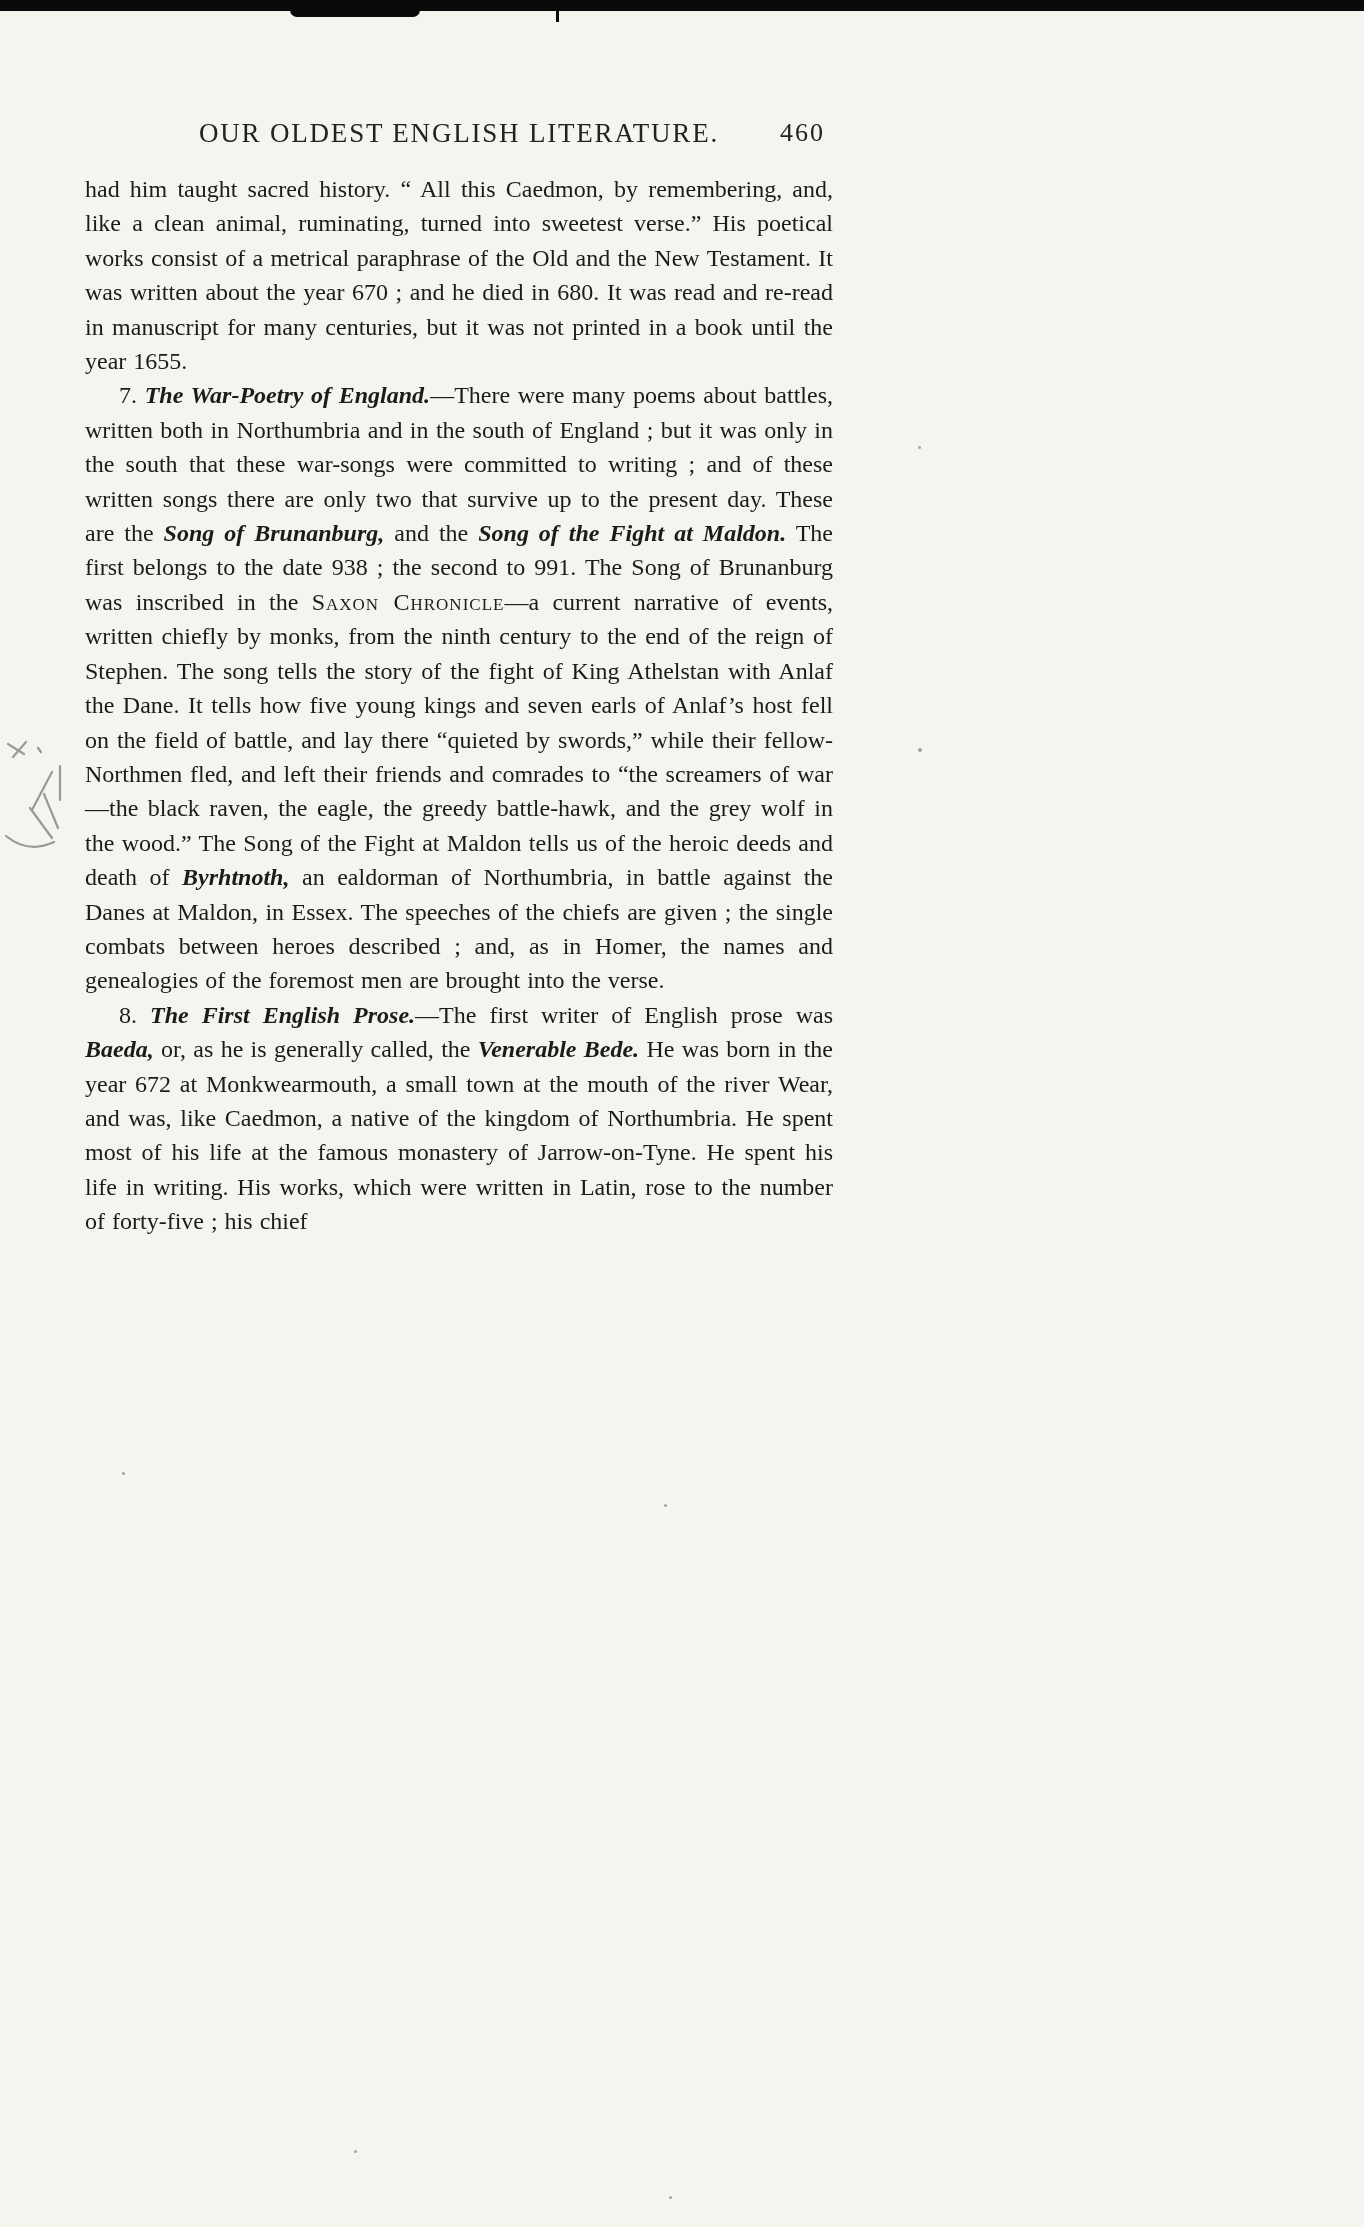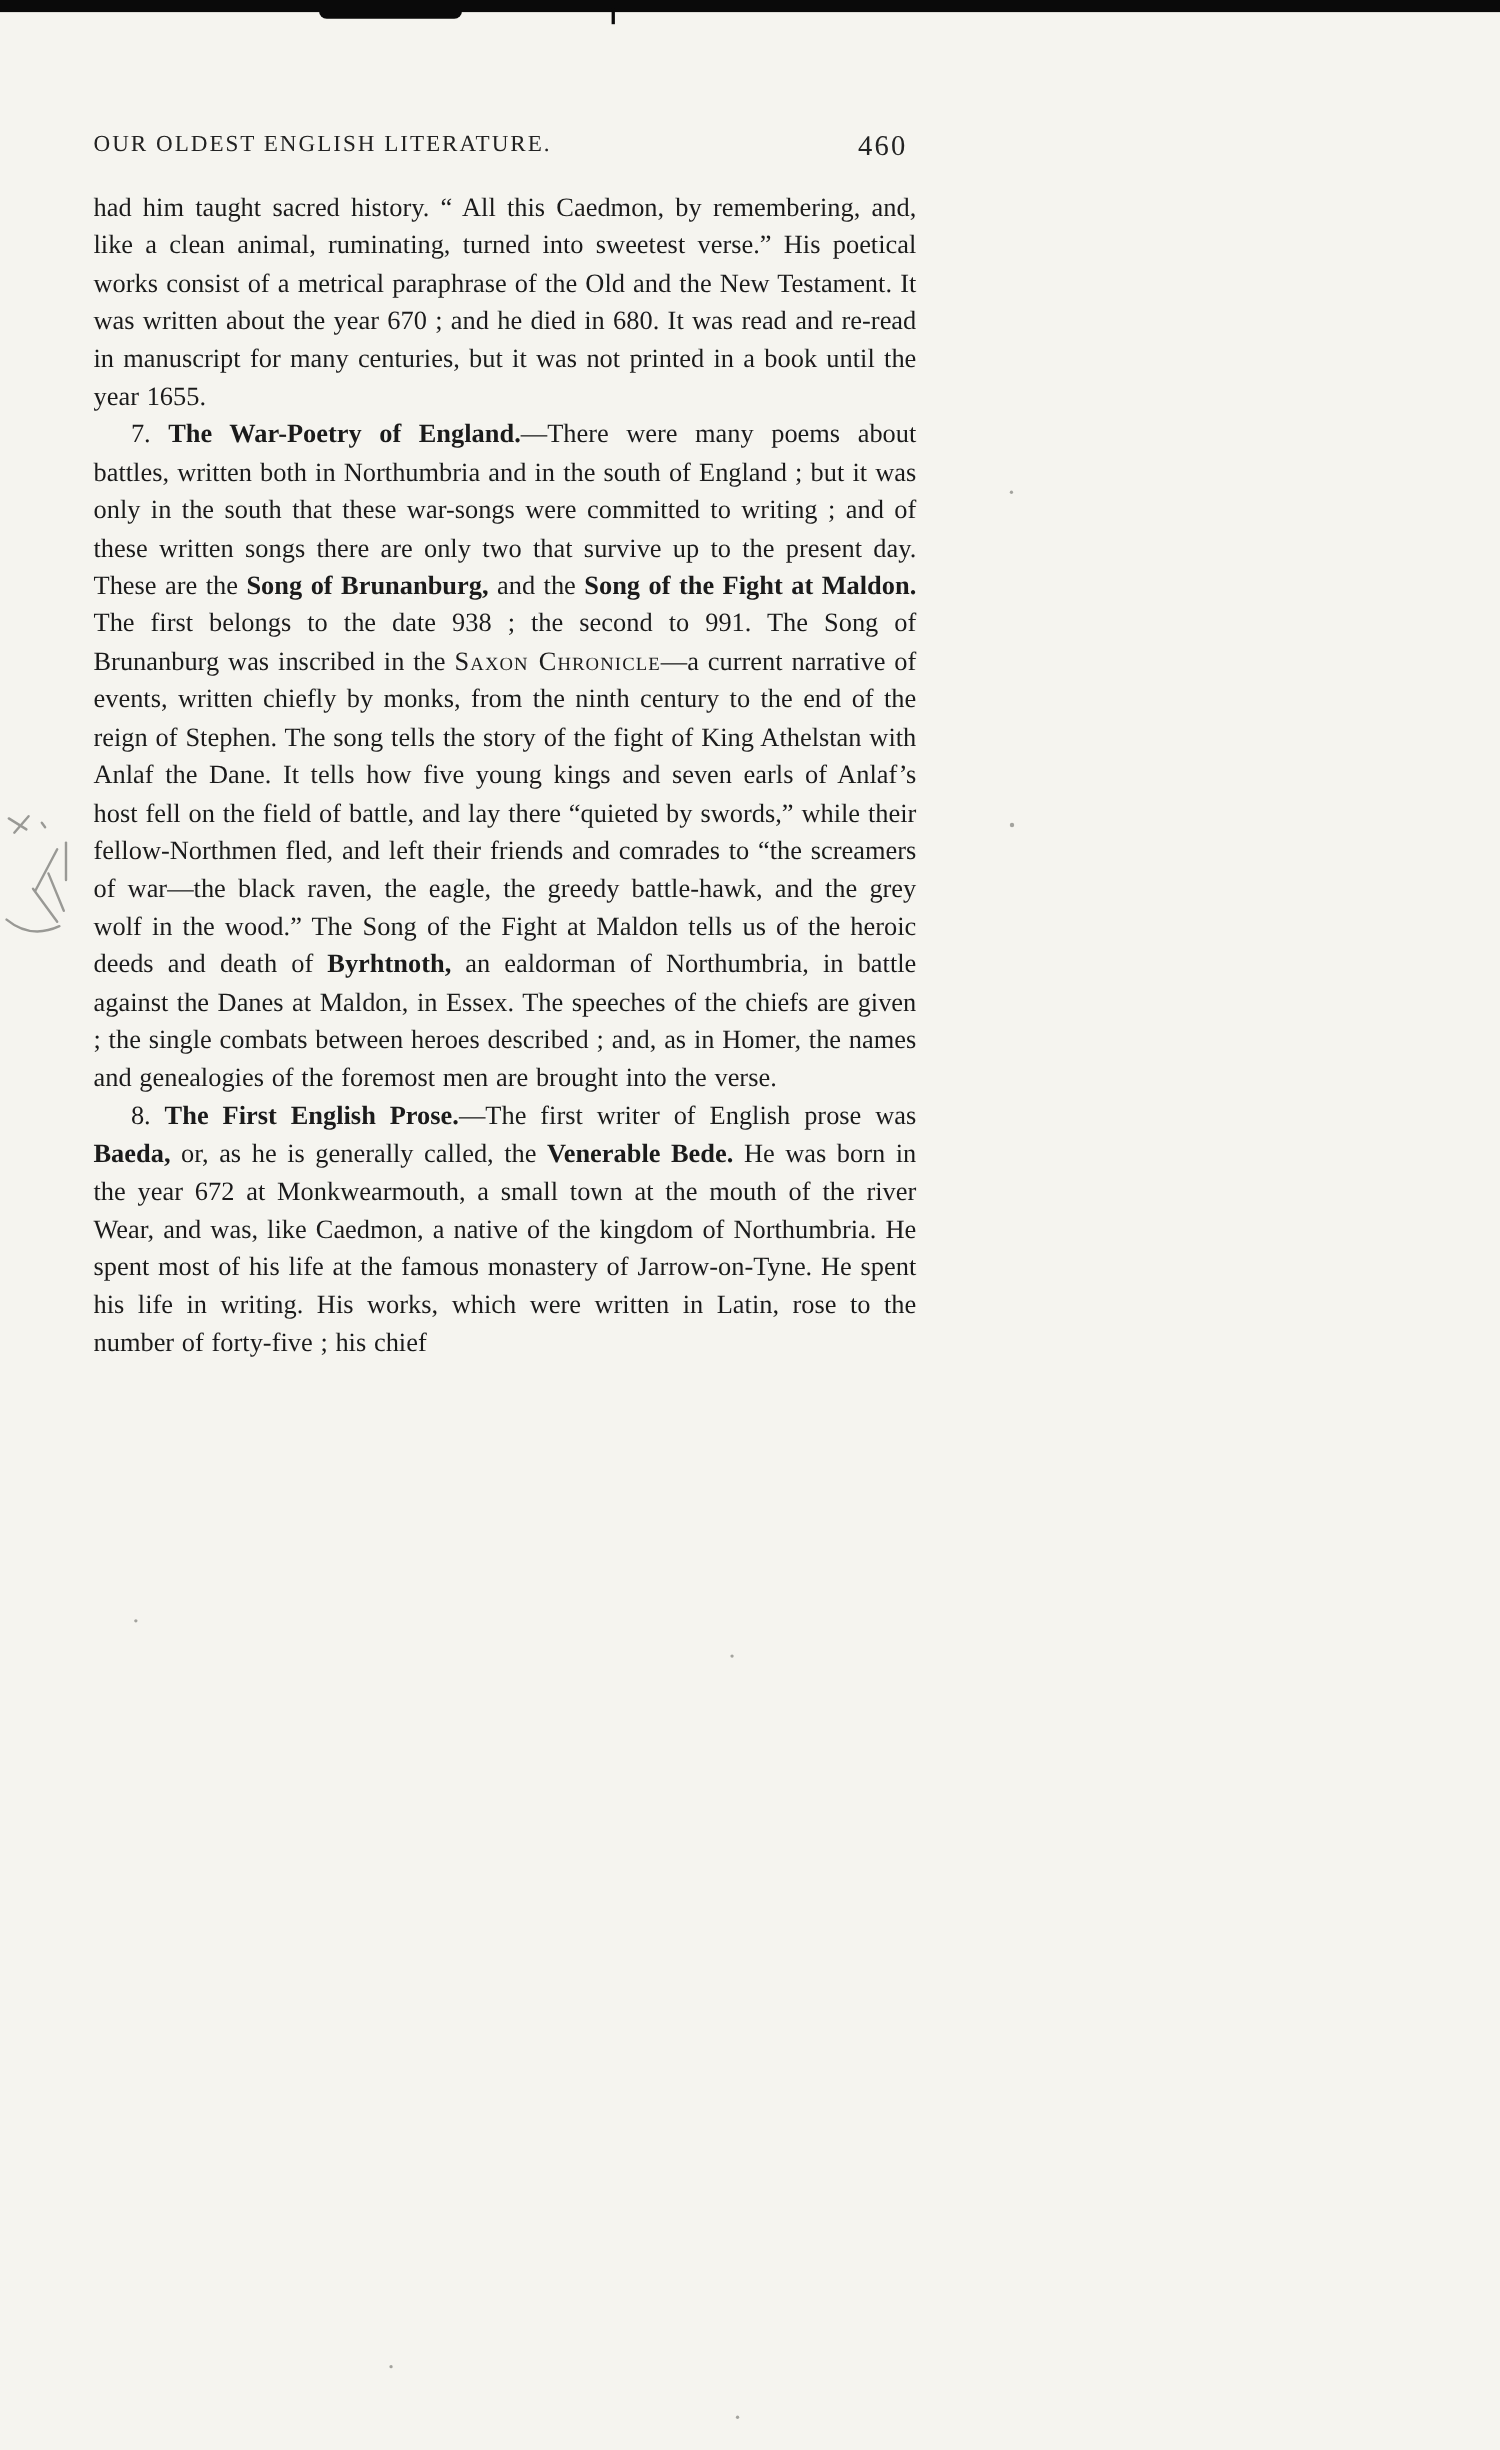--- a/index.html
+++ b/index.html
@@ -41,21 +41,22 @@
   .running-head {
     position: absolute;
     top: 118px;
     left: 85px;
     width: 748px;
     height: 34px;
   }
   .running-head .title {
     position: absolute;
     left: 0; right: 0;
-    font-size: 21px;
+    text-align: center;
+    font-size: 27px;
     letter-spacing: 1.8px;
     color: #222;
   }
   .running-head .folio {
     position: absolute;
     right: 8px;
     top: 0;
     font-size: 26px;
     letter-spacing: 2px;
     color: #222;
@@ -69,21 +70,21 @@
     width: 748px;
     font-size: 24px;
     line-height: 34.4px;
     text-align: justify;
     word-spacing: 1px;
   }
   p.para { margin: 0; }
   p.para.indent { text-indent: 34px; }
 
   .seg-normal { font-weight: 400; }
-  .seg-bold { font-weight: 700; }
+  .seg-bold { font-weight: 700; font-style: italic; }
   .seg-smallcaps { font-variant: small-caps; letter-spacing: 1px; }
 
   
   .margin-marks {
     position: absolute;
     left: 0px;
     top: 724px;
     width: 80px;
     height: 140px;
   }

